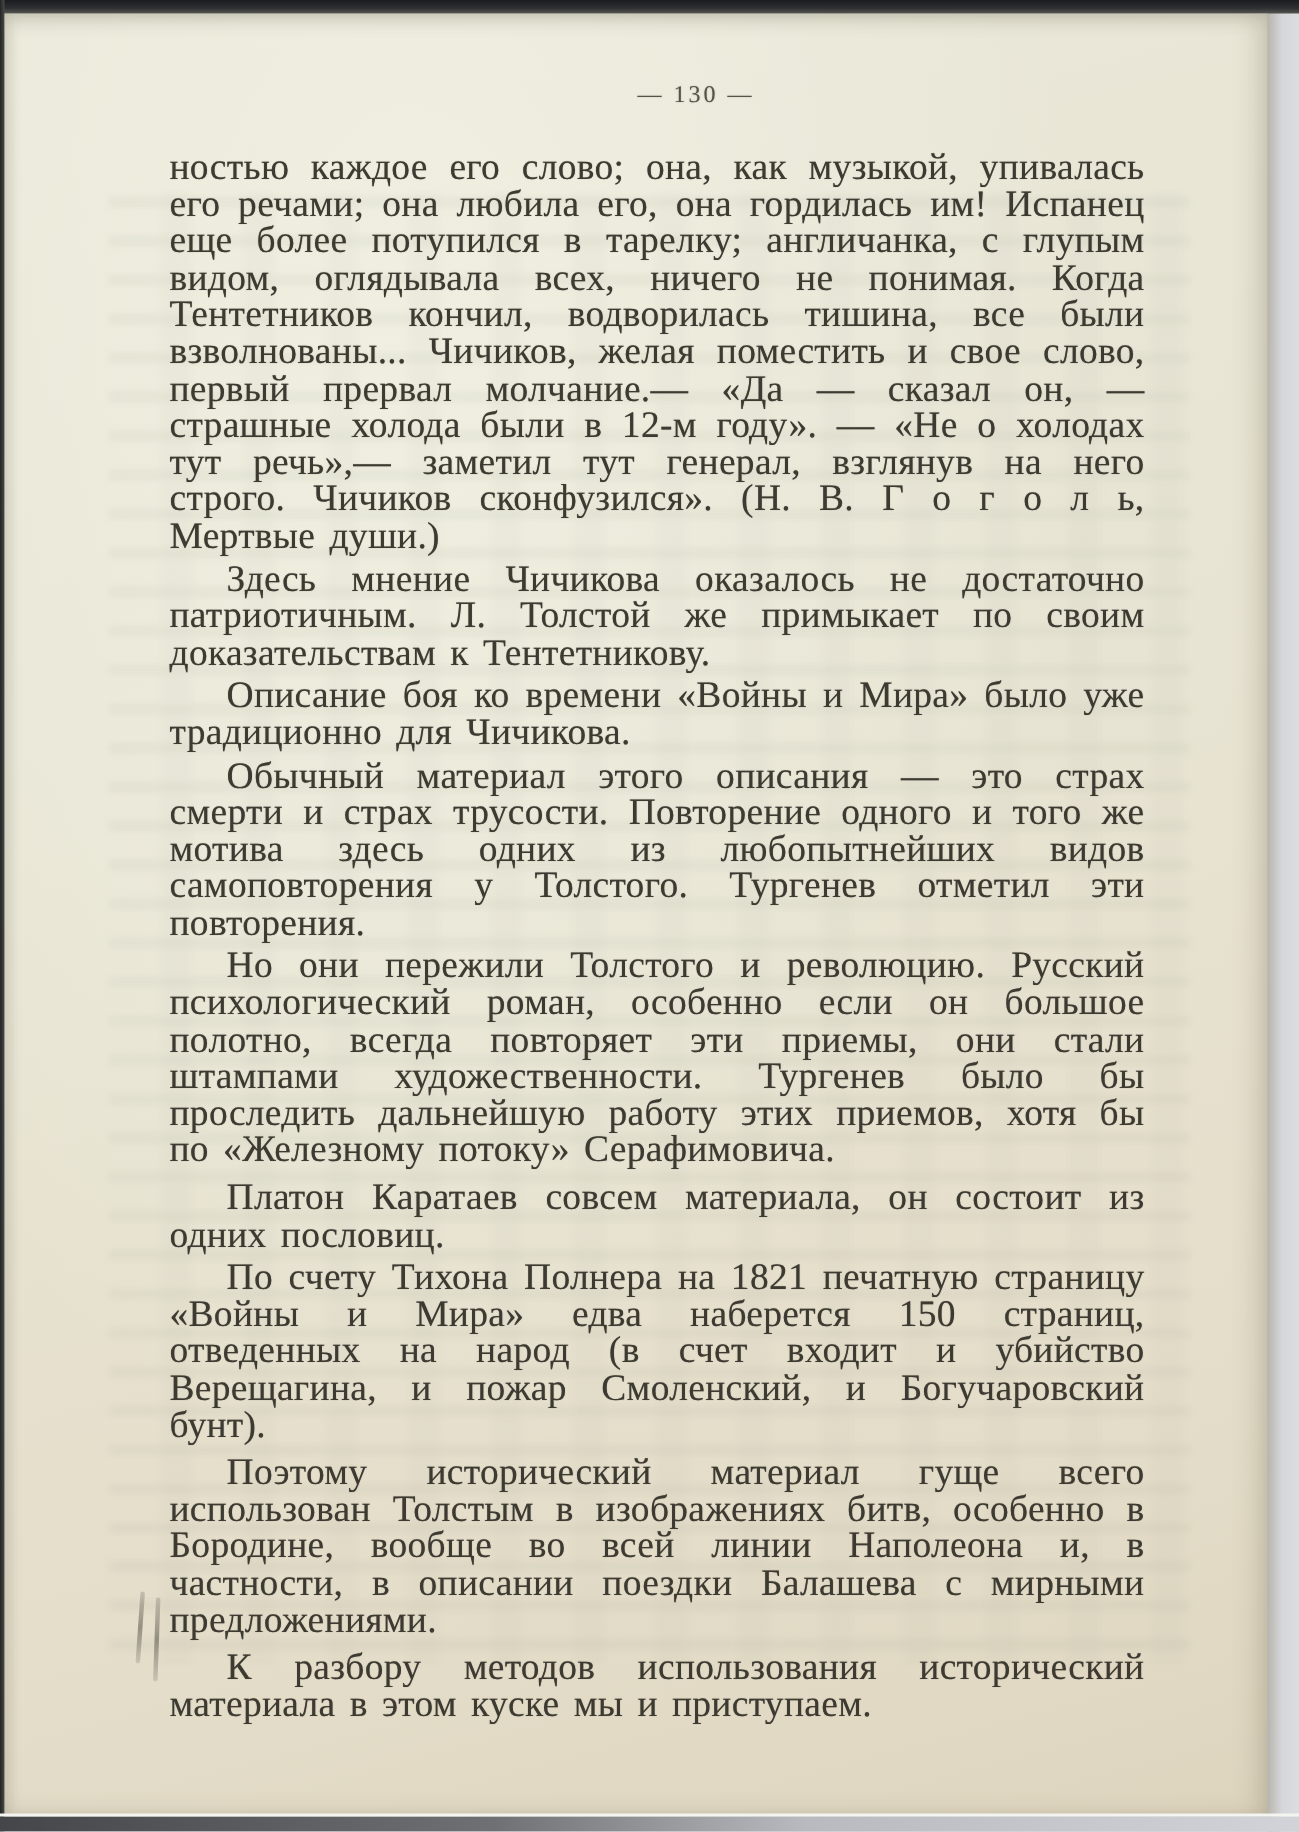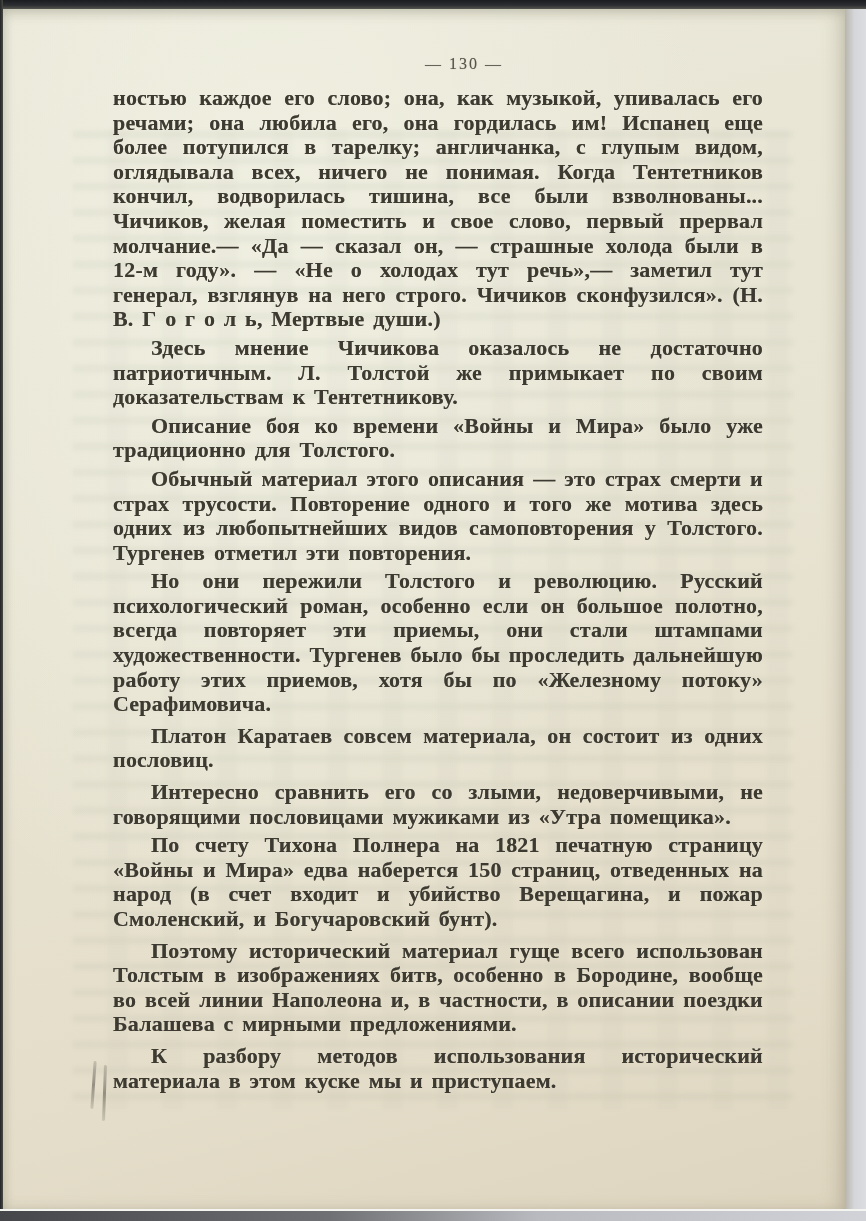--- a/index.html
+++ b/index.html
@@ -34,49 +34,48 @@
         rgba(125,140,120,0) 0 9px, rgba(125,140,120,.065) 9px 16px,
         rgba(125,140,120,0) 16px 26px),
       repeating-linear-gradient(90deg,
         rgba(130,140,125,0) 0 34px, rgba(130,140,125,.03) 34px 55px);
     filter:blur(2px);pointer-events:none;}
   
   .pagenum{position:absolute;top:46px;left:80px;right:0;text-align:center;
     font-size:16px;letter-spacing:2px;color:#565349;
     text-shadow:0 0 1px rgba(86,83,73,.4);}
   
-  .textblock{position:absolute;left:110px;top:77px;width:650px;
-    font-size:22px;line-height:24.6px;color:#3d3a32;
+  .textblock{position:absolute;left:110px;top:91px;width:650px;
+    font-size:25px;line-height:24.6px;color:#3d3a32;
     text-align:justify;word-spacing:3px;letter-spacing:.2px;
-    text-shadow:0 0 .6px rgba(61,58,50,.55);font-weight:bold;}
+    text-shadow:0 0 .6px rgba(61,58,50,.55);}
   .textblock p{margin:0 0 4px;text-indent:38px;}
   .textblock p.continuation{text-indent:0;}
   .textblock p.gap{margin-top:7px;}
   
   .pencil{position:absolute;width:3px;border-radius:2px;
     background:linear-gradient(180deg,rgba(100,96,88,.25),rgba(95,92,84,.6),rgba(100,96,88,.2));}
   .pencil-1{left:89px;top:1052px;height:48px;transform:rotate(4deg);}
   .pencil-2{left:100px;top:1056px;height:56px;transform:rotate(2deg);}
 </style>
 </head>
 <body>
 
 <div class="page">
   <div class="bleed"></div>
 
   <div class="pagenum">— 130 —</div>
 
   <div class="textblock">
     <p class="continuation">ностью каждое его слово; она, как музыкой, упивалась его речами; она любила его, она гордилась им! Испанец еще более потупился в тарелку; англичанка, с глупым видом, оглядывала всех, ничего не понимая. Когда Тентетников кончил, водворилась тишина, все были взволнованы... Чичиков, желая поместить и свое слово, первый прервал молчание.— «Да — сказал он, — страшные холода были в 12-м году». — «Не о холодах тут речь»,— заметил тут генерал, взглянув на него строго. Чичиков сконфузился». (Н. В. Г о г о л ь, Мертвые души.)</p>
     <p>Здесь мнение Чичикова оказалось не достаточно патриотичным. Л. Толстой же примыкает по своим доказательствам к Тентетникову.</p>
-    <p>Описание боя ко времени «Войны и Мира» было уже традиционно для Толстого.</p>
+    <p>Описание боя ко времени «Войны и Мира» было уже традиционно для Чичикова.</p>
     <p>Обычный материал этого описания — это страх смерти и страх трусости. Повторение одного и того же мотива здесь одних из любопытнейших видов самоповторения у Толстого. Тургенев отметил эти повторения.</p>
     <p>Но они пережили Толстого и революцию. Русский психологический роман, особенно если он большое полотно, всегда повторяет эти приемы, они стали штампами художественности. Тургенев было бы проследить дальнейшую работу этих приемов, хотя бы по «Железному потоку» Серафимовича.</p>
     <p class="gap">Платон Каратаев совсем материала, он состоит из одних пословиц.</p>
-    <p class="gap">Интересно сравнить его со злыми, недоверчивыми, не говорящими пословицами мужиками из «Утра помещика».</p>
     <p>По счету Тихона Полнера на 1821 печатную страницу «Войны и Мира» едва наберется 150 страниц, отведенных на народ (в счет входит и убийство Верещагина, и пожар Смоленский, и Богучаровский бунт).</p>
     <p class="gap">Поэтому исторический материал гуще всего использован Толстым в изображениях битв, особенно в Бородине, вообще во всей линии Наполеона и, в частности, в описании поездки Балашева с мирными предложениями.</p>
     <p class="gap">К разбору методов использования исторический материала в этом куске мы и приступаем.</p>
   </div>
 
   <div class="pencil pencil-1"></div>
   <div class="pencil pencil-2"></div>
 </div>
 
 <div class="edge-top"></div>

